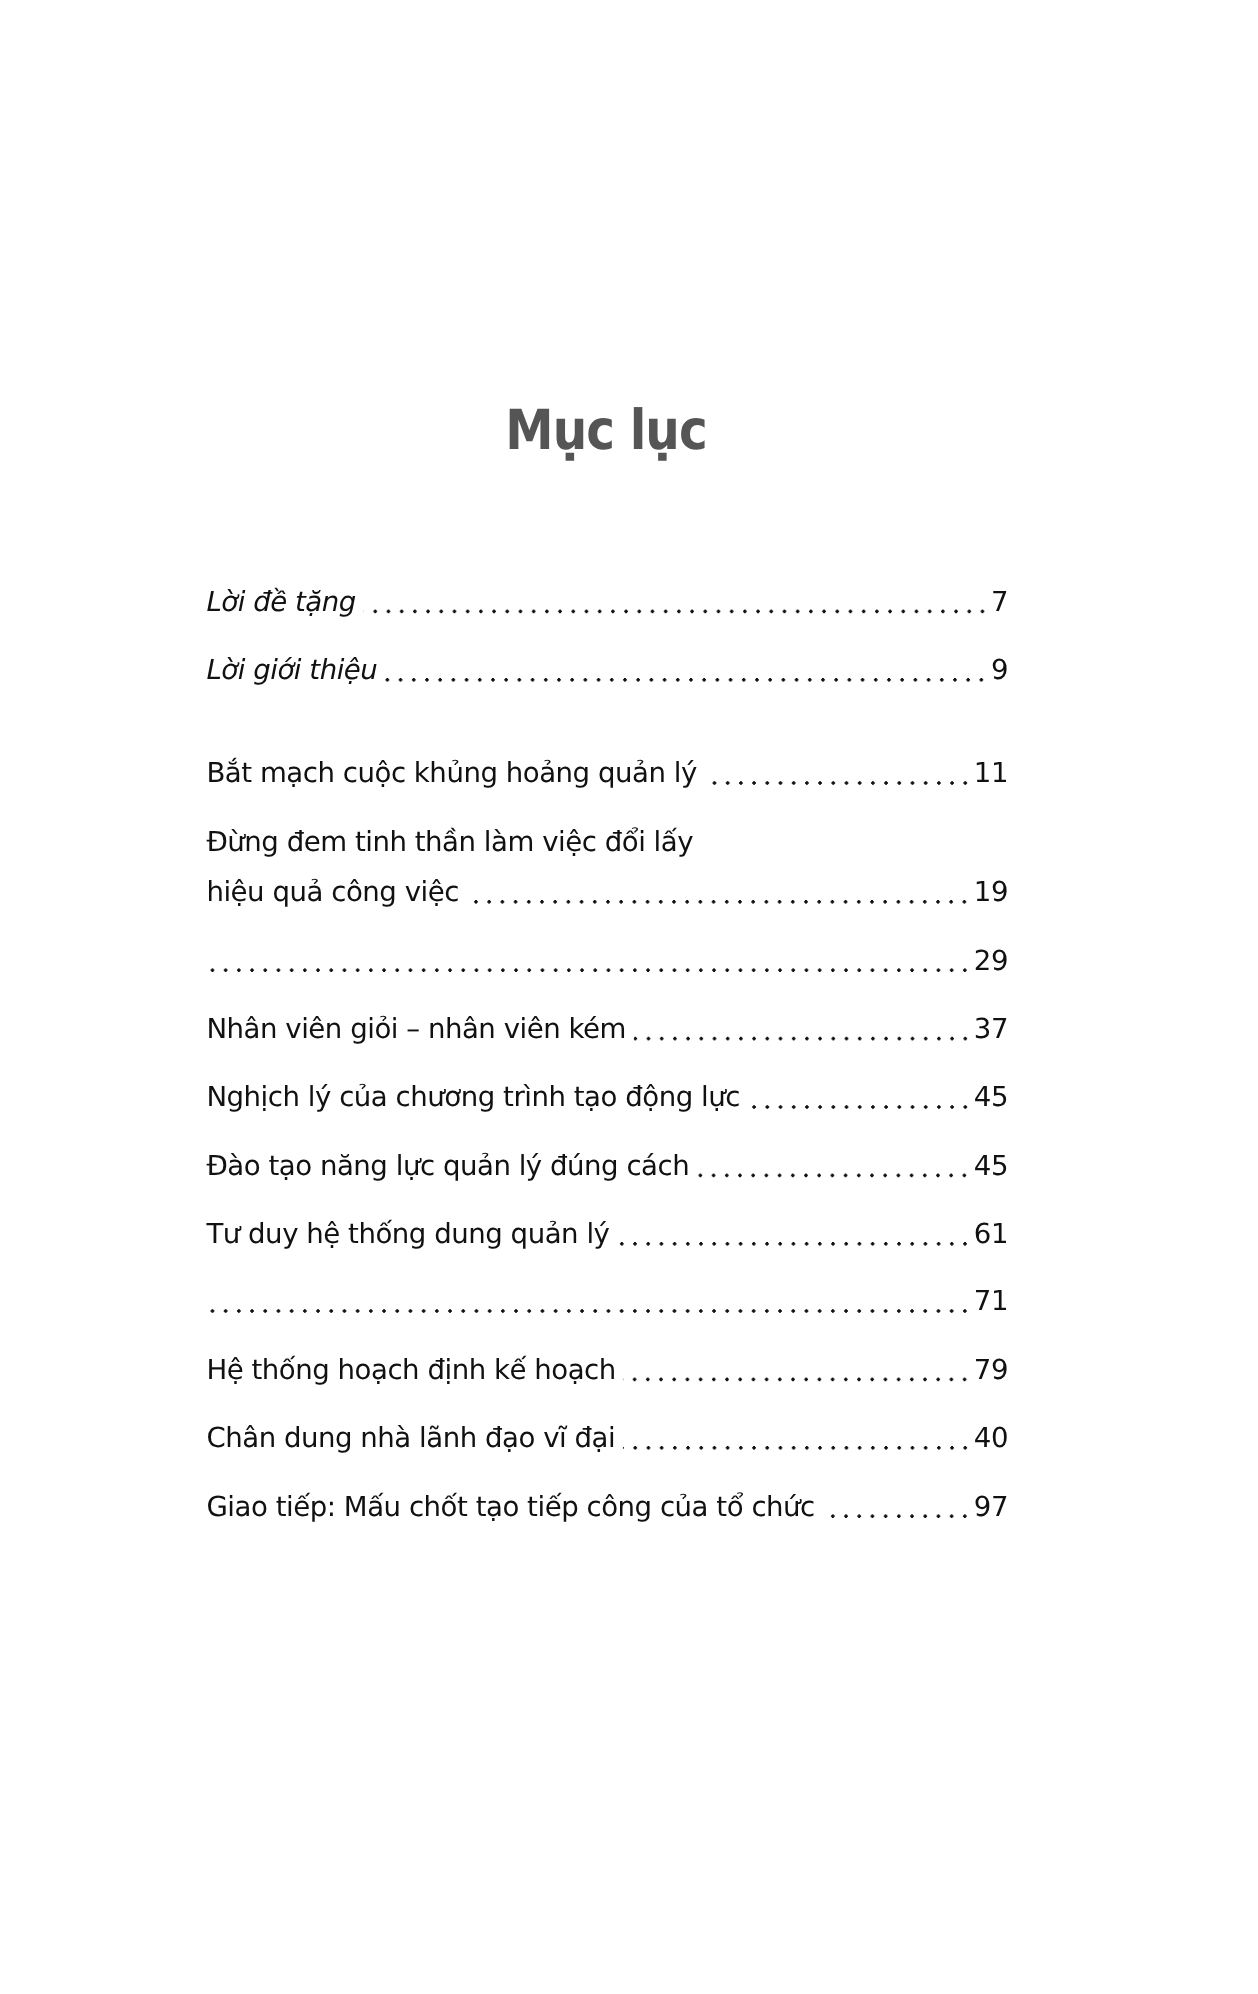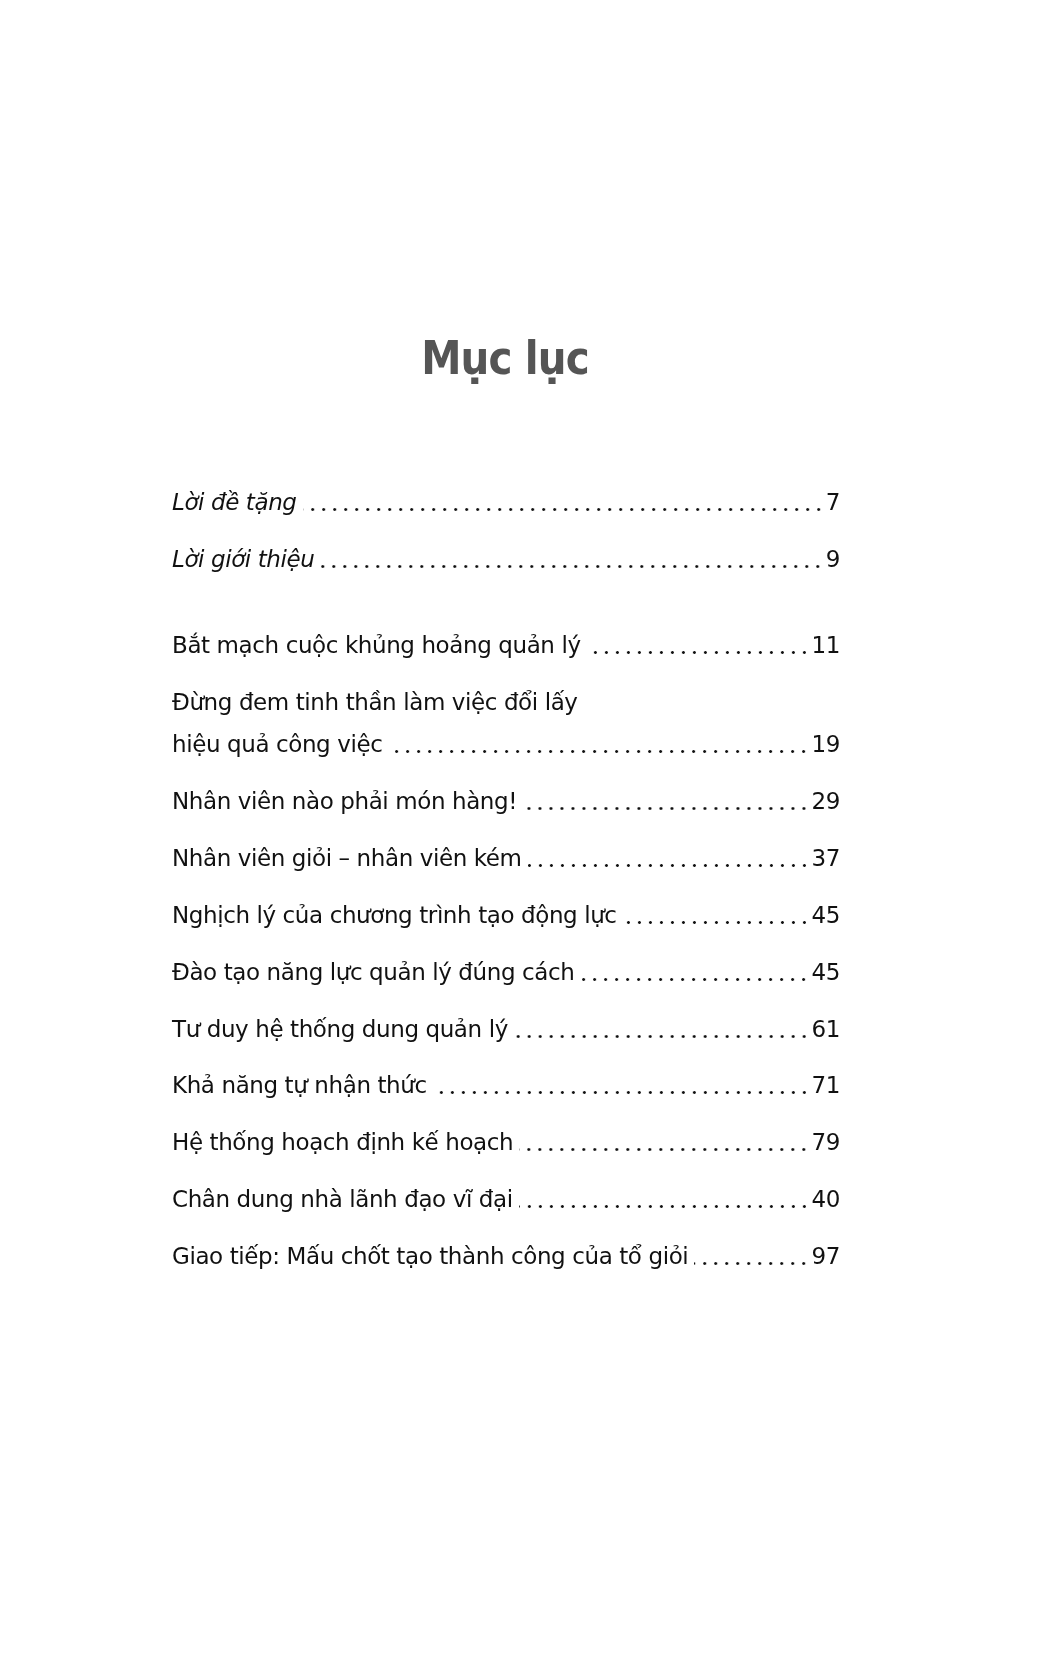--- a/index.html
+++ b/index.html
@@ -120,21 +120,20 @@
     <span class="first-line">Đừng đem tinh thần làm việc đổi lấy</span>
     <div class="row">
       <span class="label">hiệu quả công việc</span>
       <span class="leader"></span>
       <span class="page">19</span>
     </div>
   </div>
 
   <div class="toc-entry" style="top:780px">
     <div class="row">
-      <span class="label">Nhân viên nào phải món hàng!</span>
       <span class="leader"></span>
       <span class="page">29</span>
     </div>
   </div>
 
   <div class="toc-entry" style="top:837px">
     <div class="row">
       <span class="label">Nhân viên giỏi – nhân viên kém</span>
       <span class="leader"></span>
       <span class="page">37</span>
@@ -160,21 +159,20 @@
   <div class="toc-entry" style="top:1008px">
     <div class="row">
       <span class="label">Tư duy hệ thống dung quản lý</span>
       <span class="leader"></span>
       <span class="page">61</span>
     </div>
   </div>
 
   <div class="toc-entry" style="top:1064px">
     <div class="row">
-      <span class="label">Khả năng tự nhận thức</span>
       <span class="leader"></span>
       <span class="page">71</span>
     </div>
   </div>
 
   <div class="toc-entry" style="top:1121px">
     <div class="row">
       <span class="label">Hệ thống hoạch định kế hoạch</span>
       <span class="leader"></span>
       <span class="page">79</span>
@@ -184,19 +182,19 @@
   <div class="toc-entry" style="top:1178px">
     <div class="row">
       <span class="label">Chân dung nhà lãnh đạo vĩ đại</span>
       <span class="leader"></span>
       <span class="page">40</span>
     </div>
   </div>
 
   <div class="toc-entry" style="top:1235px">
     <div class="row">
-      <span class="label">Giao tiếp: Mấu chốt tạo thành công của tổ giỏi</span>
+      <span class="label">Giao tiếp: Mấu chốt tạo tiếp công của tổ chức</span>
       <span class="leader"></span>
       <span class="page">97</span>
     </div>
   </div>
 
 </div>
 
 </body></html>

